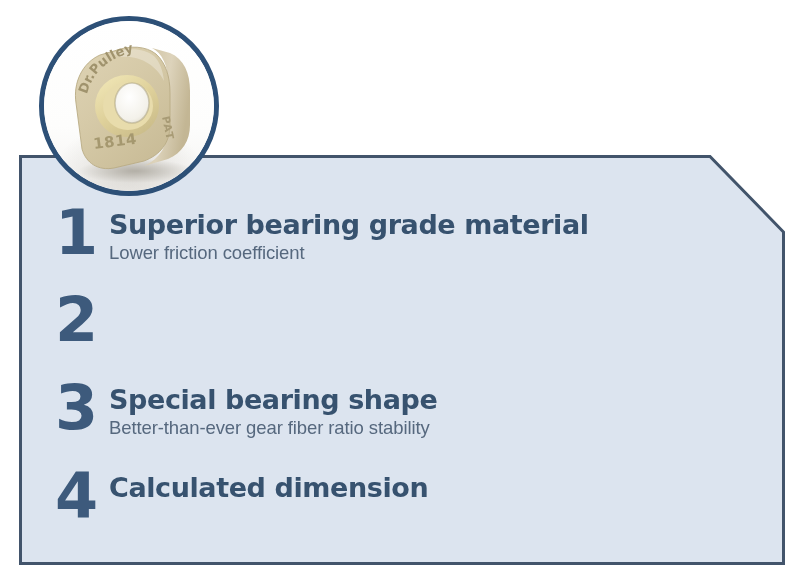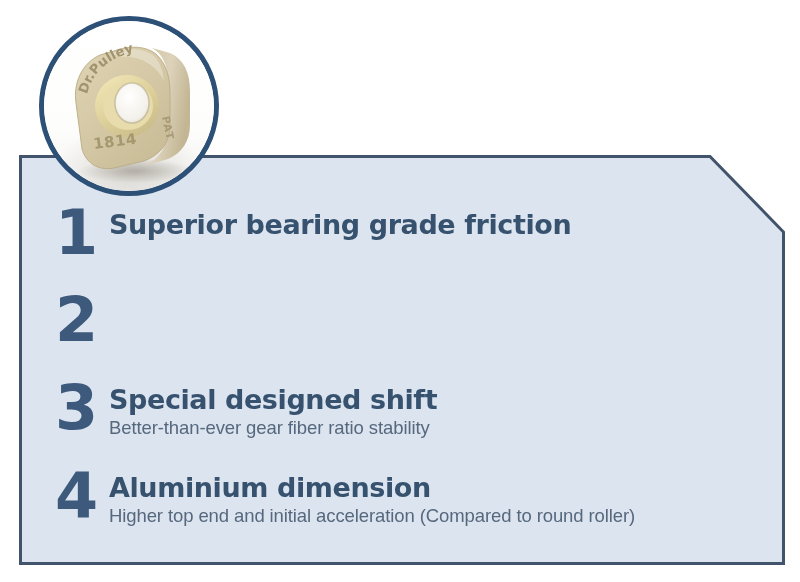--- a/index.html
+++ b/index.html
@@ -104,41 +104,41 @@
     <svg viewBox="0 0 766 410" preserveAspectRatio="none" aria-hidden="true">
       <polygon points="1.5,1.5 691,1.5 764.5,77 764.5,408.5 1.5,408.5" fill="#dce4ef" stroke="#42546b" stroke-width="3" stroke-linejoin="miter"></polygon>
     </svg>
   </div>
 
   <div id="features">
 
     <div class="feature" id="feature-1">
       <div class="feat-num">1</div>
       <div class="feat-text">
-        <div class="feat-title">Superior bearing grade friction</div>
+        <div class="feat-title">Superior bearing grade material</div>
+        <div class="feat-sub">Lower friction coefficient</div>
       </div>
     </div>
 
     <div class="feature" id="feature-2">
       <div class="feat-num">2</div>
     </div>
 
     <div class="feature" id="feature-3">
       <div class="feat-num">3</div>
       <div class="feat-text">
-        <div class="feat-title">Special designed shift</div>
+        <div class="feat-title">Special bearing shape</div>
         <div class="feat-sub">Better-than-ever gear fiber ratio stability</div>
       </div>
     </div>
 
     <div class="feature" id="feature-4">
       <div class="feat-num">4</div>
       <div class="feat-text">
-        <div class="feat-title">Aluminium dimension</div>
-        <div class="feat-sub">Higher top end and initial acceleration (Compared to round roller)</div>
+        <div class="feat-title">Calculated dimension</div>
       </div>
     </div>
 
   </div>
 
   <div id="medallion">
     <div id="photo-inner">
 
       <svg id="roller" viewBox="0 0 180 180" aria-hidden="true">
         <defs>

